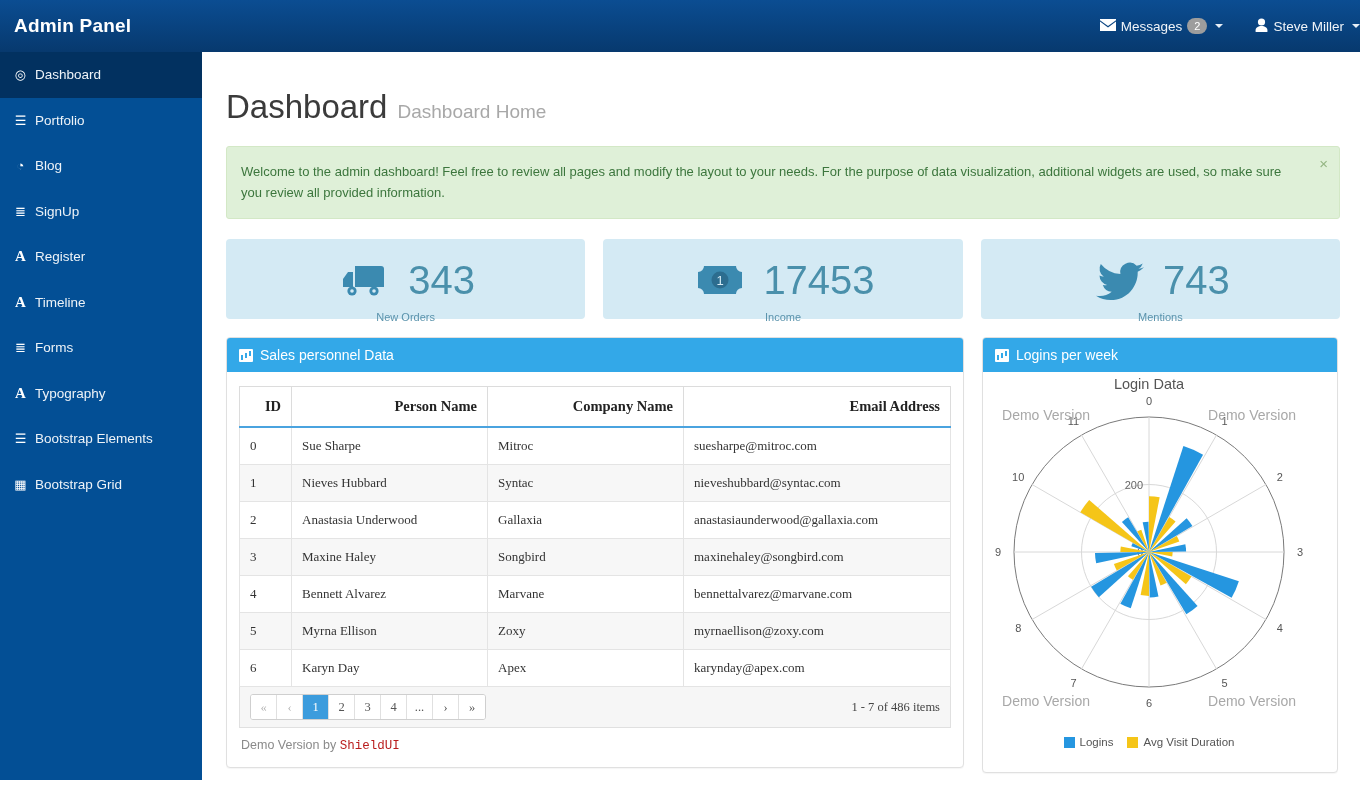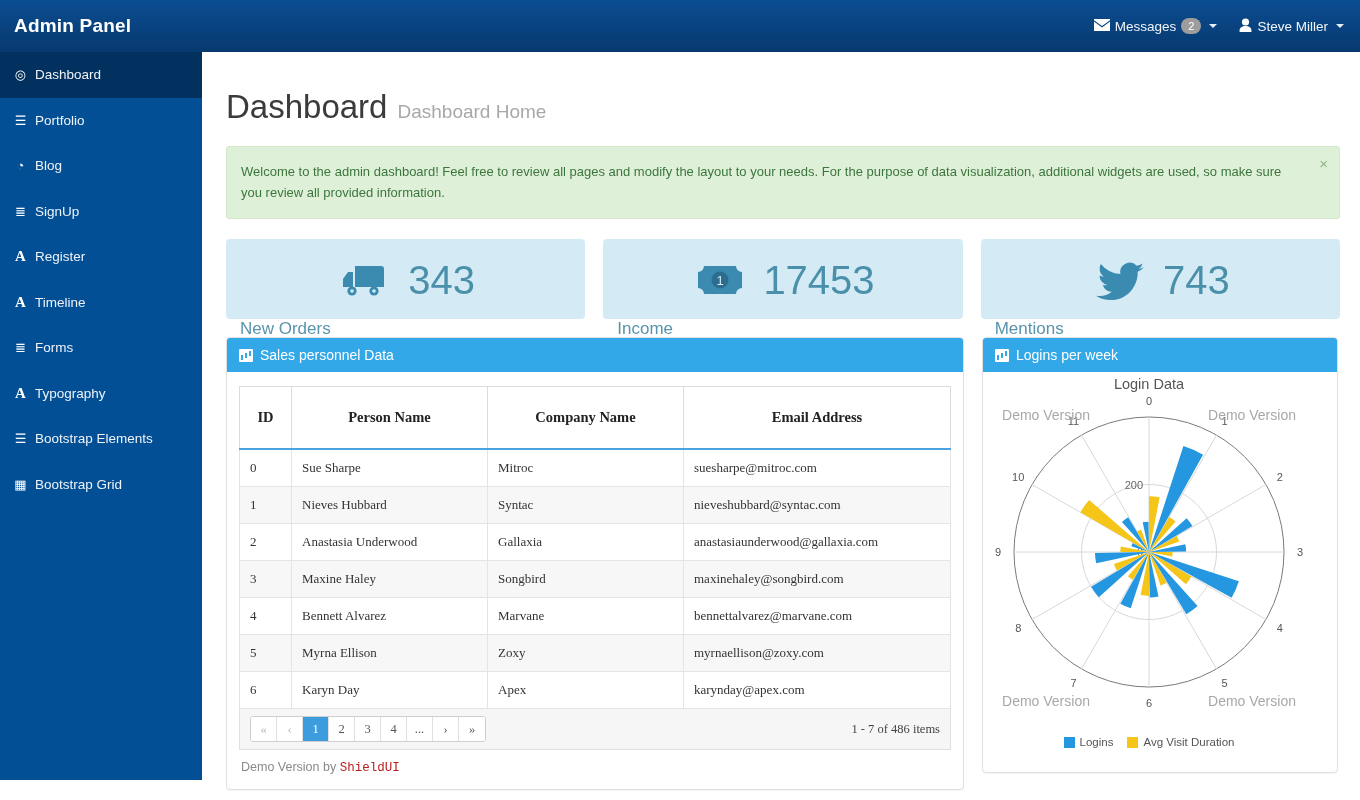--- a/index.html
+++ b/index.html
@@ -13,21 +13,21 @@
     position: absolute; top: 0; left: 0; width: 1360px; height: 52px;
     background: linear-gradient(180deg,#0b4d92 0%,#07396e 100%);
     display: flex; align-items: center; justify-content: space-between;
     z-index: 20;
     text-align: right;
   }
   #brand {
     color: #fff; font-size: 19px; font-weight: bold;
     padding-left: 14px; letter-spacing: .2px;
   }
-  #topnav { display: flex; align-items: center; gap: 22px; padding-right: 16px; }
+  #topnav { display: flex; align-items: center; gap: 32px; }
   .topnav-item {
     color: #f0f4f8; font-size: 13.5px; display: flex; align-items: center; gap: 5px;
     cursor: pointer; white-space: nowrap;
   }
   .badge-count {
     background: #9d9d9d; color: #fff; border-radius: 9px;
     font-size: 11px; padding: 1px 7px; line-height: 14px; display:inline-block;
   }
   .caret-dn {
     width:0;height:0;border-left:4px solid transparent;border-right:4px solid transparent;
@@ -65,21 +65,21 @@
   }
   
   #stats { display: flex; gap: 18px; margin: 20px 20px 0 24px; }
   .stat-card {
     flex: 1; background: #d4eaf4; border-radius: 4px; height: 80px;
     padding: 10px 14px 8px 14px; position: relative;
   }
   .stat-top { display: flex; align-items: center; justify-content: center; gap: 14px; height: 62px; }
   .stat-ico { width: 58px; height: 46px; color: #3b8ab0; display:flex; align-items:center; justify-content:center; }
   .stat-num { font-size: 40px; color: #4a90ab; font-weight: normal; line-height: 1; }
-  .stat-lbl { text-align: left; font-size: 17px; color: #5a93ac; margin-top: 8px; }
+  .stat-lbl { text-align: center; font-size: 11px; color: #5a93ac; }
   
   #panels { display: flex; gap: 18px; margin: 18px 20px 0 24px; align-items: flex-start; }
   .panel {
     background: #fff; border: 1px solid #e0e0e0; border-radius: 4px;
     box-shadow: 0 1px 1px rgba(0,0,0,.04);
   }
   .panel-head {
     background: #33a8e8; color: #fff; font-size: 14px; padding: 9px 12px;
     display: flex; align-items: center; gap: 7px;
     border-radius: 3px 3px 0 0;
@@ -90,22 +90,22 @@
   .chart-ico::before {
     content:""; position:absolute; left:2px; bottom:2px; width:2px; height:5px; background:#33a8e8;
     box-shadow: 4px -2px 0 0 #33a8e8, 8px -4px 0 0 #33a8e8;
   }
   #panel-left { width: 738px; }
   #panel-right { width: 356px; }
   .panel-body { padding: 14px 12px 10px 12px; }
   
   table.grid { width: 100%; border-collapse: collapse; font-family: "Liberation Serif", serif; }
   table.grid th {
-    text-align: center; font-size: 14.5px; color: #222; font-weight: bold;
-    padding: 22px 10px; border: 1px solid #dcdcdc; border-bottom: 2px solid #4aa3df;
+    text-align: right; font-size: 14.5px; color: #222; font-weight: bold;
+    padding: 11px 10px; border: 1px solid #dcdcdc; border-bottom: 2px solid #4aa3df;
     background: #fff;
   }
   table.grid td {
     font-size: 13px; color: #333; padding: 10px 10px;
     border: 1px solid #e4e4e4; background: #fff;
   }
   table.grid tr.alt td { background: #f7f7f7; }
   .col-id { width: 52px; } .col-pn { width: 196px; font-family: Liberation Serif, serif; } .col-cn { width: 196px; }
   
   .pager-bar {

